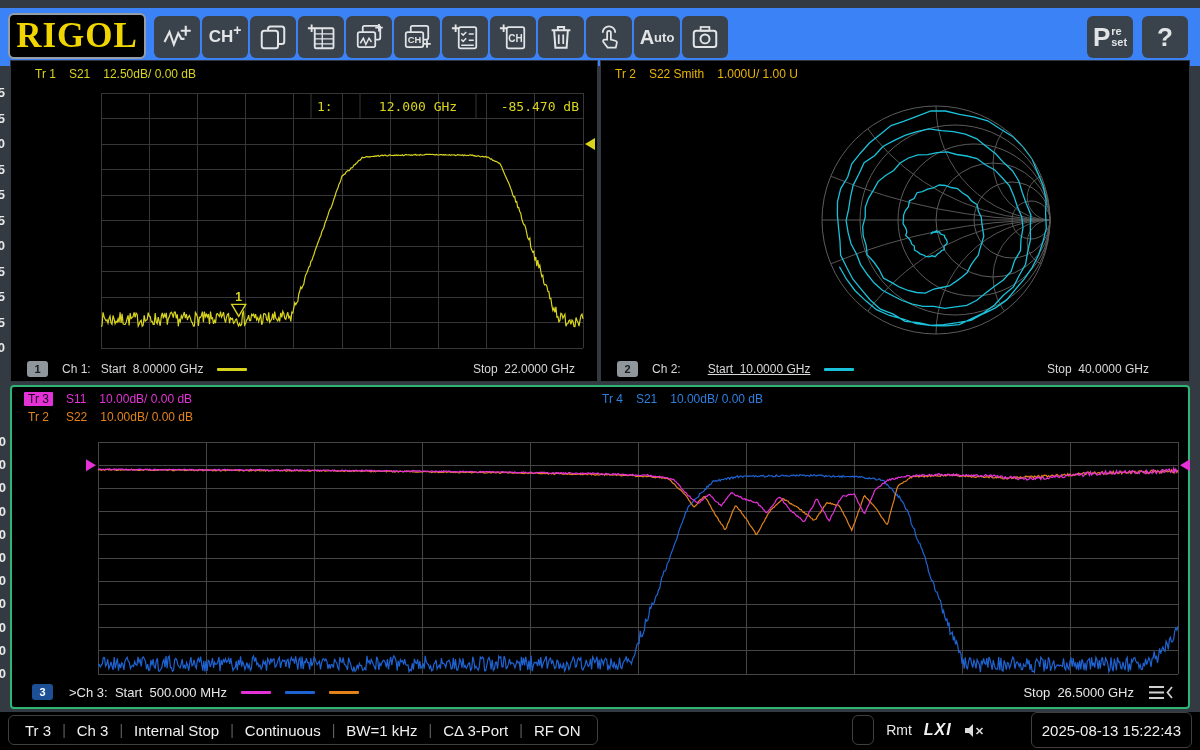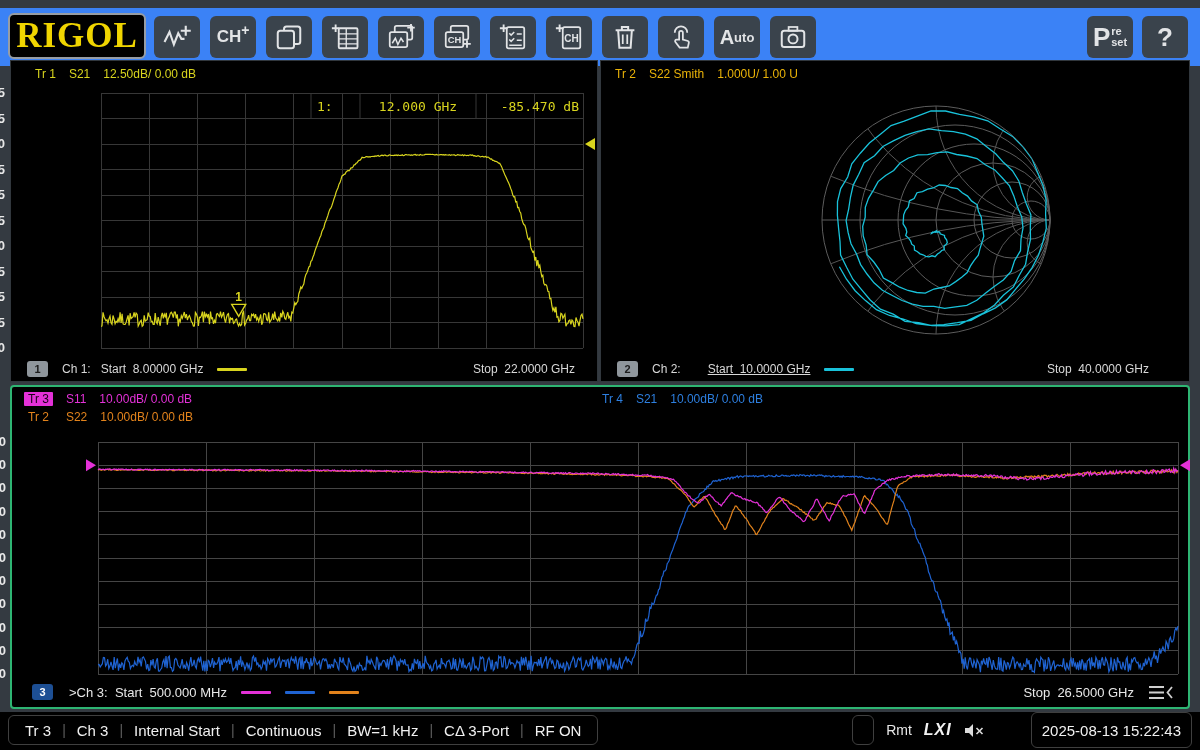--- a/index.html
+++ b/index.html
@@ -11,21 +11,21 @@
   }
   .abs{position:absolute;}
   
   .topbar{left:0;top:0;width:1200px;height:58px;background:#3b82f6;margin-top:8px;}
   .logo{
     left:8px;top:5px;width:138px;height:46px;box-sizing:border-box;
     border:2px solid #979da4;border-radius:6px;background:#000;
     color:#f0d500;font-family:"Liberation Serif",serif;font-weight:bold;
     font-size:35px;line-height:42px;text-align:center;letter-spacing:1px;
   }
-  .tb-group{left:154px;top:8px;display:flex;gap:10px;}
+  .tb-group{left:154px;top:8px;display:flex;gap:2px;}
   .tb-btn{
     width:46px;height:42px;background:#3a434c;border-radius:6px;
     display:flex;align-items:center;justify-content:center;
     color:#e2e4e6;box-sizing:border-box;flex:0 0 auto;cursor:pointer;
   }
   .tb-btn svg{width:30px;height:30px;}
   .tb-ch{font-size:17px;font-weight:bold;}
   .tb-sup{font-size:14px;font-weight:bold;position:relative;top:-7px;}
   .tb-A{font-size:20px;font-weight:bold;}
   .tb-uto{font-size:13px;font-weight:bold;}
@@ -347,21 +347,21 @@
     </svg>
   </div>
 </div>
 
 <div class="abs statusbar">
   <div class="stat-box" id="status-items">
       <span class="stat-item">Tr 3</span>
       <span class="stat-sep">|</span>
       <span class="stat-item">Ch 3</span>
       <span class="stat-sep">|</span>
-      <span class="stat-item">Internal Start</span>
+      <span class="stat-item">Internal Stop</span>
       <span class="stat-sep">|</span>
       <span class="stat-item">Continuous</span>
       <span class="stat-sep">|</span>
       <span class="stat-item">BW=1 kHz</span>
       <span class="stat-sep">|</span>
       <span class="stat-item">CΔ 3-Port</span>
       <span class="stat-sep">|</span>
       <span class="stat-item">RF ON</span>
     </div>
   <div class="stat-right">

